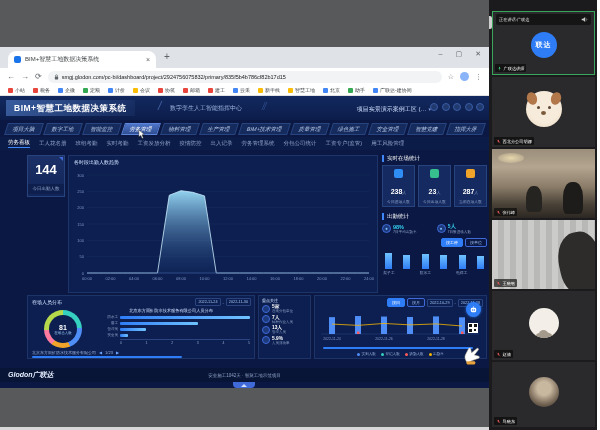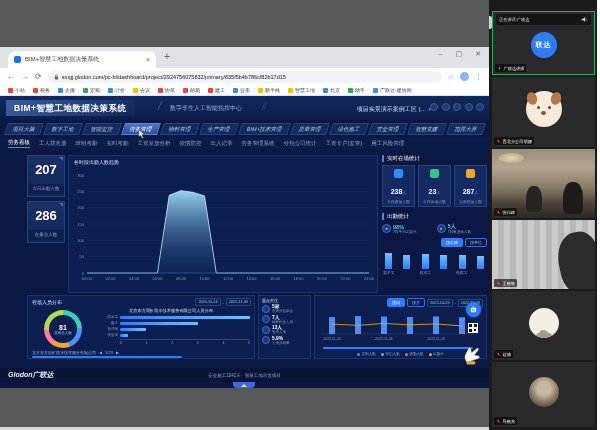--- a/index.html
+++ b/index.html
@@ -336,29 +336,25 @@
             <span class="subnav-item">出入记录</span>
             <span class="subnav-item">劳务管理系统</span>
             <span class="subnav-item">分包公司统计</span>
             <span class="subnav-item">工资专户(监管)</span>
             <span class="subnav-item">用工风险管理</span>
           </div>
 
         <div class="stat-col">
 
             <div class="stat-card">
-              <div class="stat-value">207</div>
+              <div class="stat-value">144</div>
               <div class="stat-label">今日出勤人数</div>
             </div>
 
 
-            <div class="stat-card">
-              <div class="stat-value">286</div>
-              <div class="stat-label">在册总人数</div>
-            </div>
           </div>
 
         <div class="hourly-panel">
           <div class="panel-title">各时段出勤人数趋势</div>
           <svg id="hourlyChart" width="308" height="122" style="position:absolute;left:0;top:13px;">
               <defs>
                 <linearGradient id="ag" x1="0" y1="0" x2="0" y2="1">
                   <stop offset="0%" stop-color="#9adcf8" stop-opacity="0.95"></stop>
                   <stop offset="100%" stop-color="#1c3e7c" stop-opacity="0.15"></stop>
                 </linearGradient>

